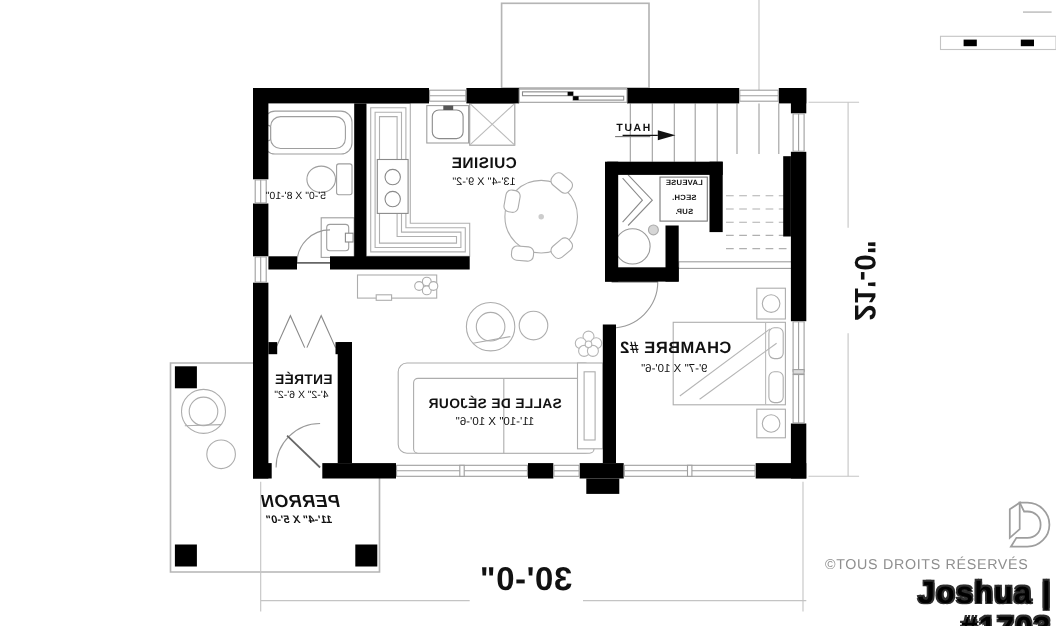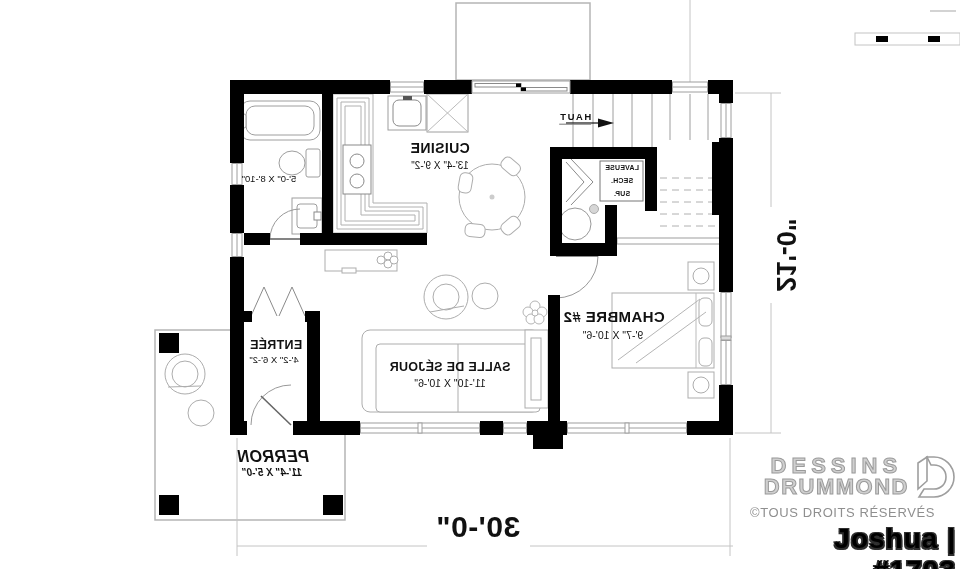--- a/index.html
+++ b/index.html
@@ -313,24 +313,20 @@
 <div class="lbl fs105" style="left:450px;top:384px;">11'-10" X 10'-6"</div>
 <div class="lbl nm fs125" style="left:276px;top:345px;">ENTRÉE</div>
 <div class="lbl fs95" style="left:274px;top:360px;">4'-2" X 6'-2"</div>
 <div class="lbl perron-nm" style="left:273px;top:457px;">PERRON</div>
 <div class="lbl perron-dm" style="left:272px;top:473px;">11'-4" X 5'-0"</div>
 <div class="lbl bigdim" style="left:478px;top:527px;">30'-0"</div>
 <div class="lbl vdim" style="left:786px;top:255px;">21'-0"</div>
 
 <div class="brand">
   <div class="brand-top">
-    <div class="brand-names">
-      <div class="brand-n1">DESSINS</div>
-      <div class="brand-n2">DRUMMOND</div>
-    </div>
     <svg width="44" height="52" viewBox="0 0 44 52">
       <path d="M15 6 h7 c11 0 20 9 20 20 s-9 20 -20 20 H7 l5 -8 h10 c7 0 12 -5 12 -12 s-5 -12 -12 -12 h-3 z" fill="#fff" stroke="#9e9e9e" stroke-width="1.6"></path>
       <path d="M6 12 L15 6 v24 l-9 8 z" fill="#fff" stroke="#9e9e9e" stroke-width="1.6"></path>
     </svg>
   </div>
   <div class="brand-copy">©TOUS DROITS RÉSERVÉS</div>
   <div class="brand-model">Joshua | #1703</div>
 </div>
 
 </div>

